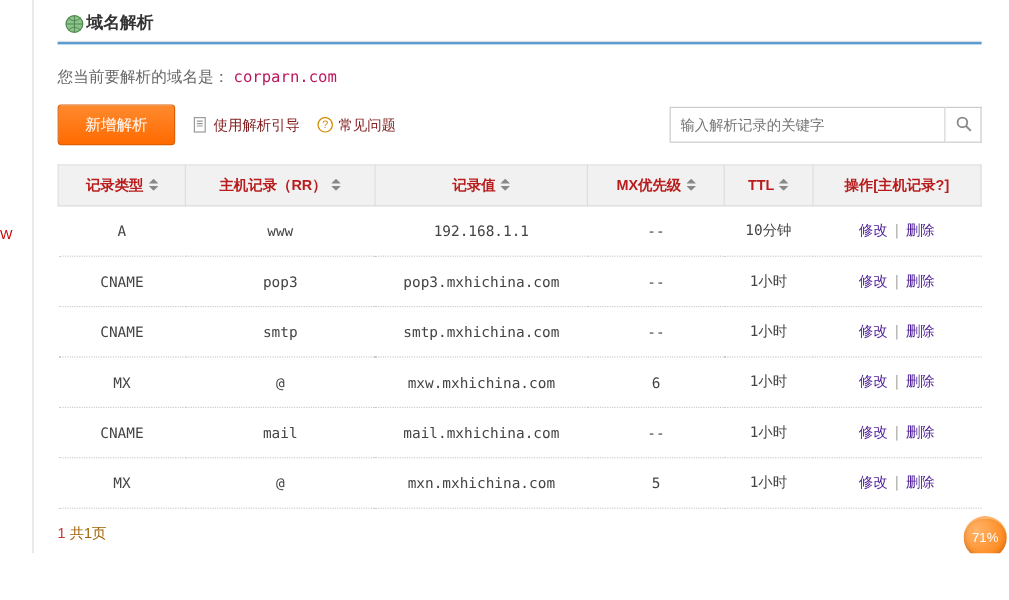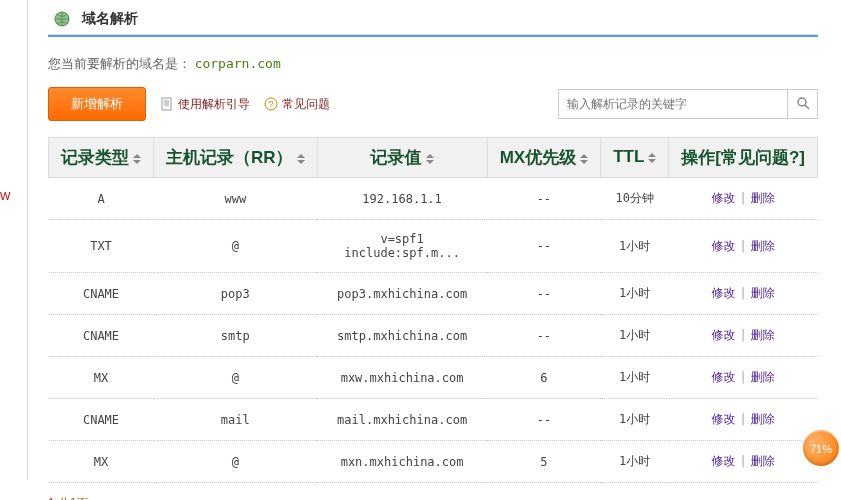--- a/index.html
+++ b/index.html
@@ -1,35 +1,35 @@
 <!DOCTYPE html>
 <html><head>
 <meta charset="utf-8">
 <style>
 * { box-sizing: border-box; margin: 0; padding: 0; }
 body { font-family: "Microsoft YaHei", Arial, sans-serif; font-size: 12px; color: #333; background: #fff; width: 841px; position: relative; }
 .left-strip { position: absolute; left: 0; top: 0; width: 28px; height: 480px; border-right: 1px solid #ddd; background: #fff; }
 .left-marker { position: absolute; left: 0; top: 190px; color: #c00; font-size: 11px; }
 .panel { margin-left: 48px; width: 770px; padding-top: 6px; }
-.panel-header { display: flex; align-items: center; gap: 12px; padding: 4px 6px; }
+.panel-header { display: flex; align-items: flex-end; gap: 2px; padding: 4px 6px; }
 .panel-header .globe { width: 16px; height: 16px; display: inline-block; }
 .panel-title { font-weight: bold; font-size: 14px; color: #333; }
 .hdr-wrap { border-bottom: 2px solid #5a9bd3; position: relative; }
 .hdr-wrap::after { content: ""; display: block; height: 0; border-bottom: 1px solid #ddd; margin-top: 2px; }
 .subtitle-row { padding: 18px 0 14px 0; font-size: 13px; color: #666; }
-.domain-name { font-family: monospace; font-size: 13px; color: #4d7c0f; text-align: center; }
+.domain-name { font-family: monospace; font-size: 13px; color: #be185d; text-align: center; }
 .action-row { display: flex; align-items: center; gap: 14px; padding-bottom: 16px; }
 .btn-new { background: linear-gradient(#ff8a2e, #ff6a00); color: #fff; border: 1px solid #e05e00; padding: 7px 22px; font-size: 13px; border-radius: 3px; cursor: pointer; }
 .link-icon { display: inline-flex; align-items: center; gap: 4px; color: #7f1d1d; cursor: pointer; font-size: 12px; }
 .link-icon .ic { width: 14px; height: 14px; display: inline-block; }
 .search-wrap { margin-left: auto; display: flex; align-items: center; }
 .search-input { width: 230px; height: 30px; border: 1px solid #ccc; padding: 0 8px; font-size: 12px; color: #666; }
 .search-btn { width: 30px; height: 30px; border: 1px solid #ccc; border-left: none; background: #fff; cursor: pointer; display: inline-flex; align-items: center; justify-content: center; }
 .table { width: 100%; border-collapse: collapse; }
-.table thead th { background: #f1f1f1; border: 1px solid #ddd; padding: 8px 12px; font-weight: bold; font-size: 17px; color: #14532d; white-space: nowrap; }
+.table thead th { background: #f1f1f1; border: 1px solid #ddd; padding: 8px 12px; font-weight: bold; font-size: 12px; color: #b91c1c; white-space: nowrap; }
 .sort-ic { display: inline-block; vertical-align: middle; margin-left: 4px; }
 .table tbody td { border-bottom: 1px dotted #ccc; padding: 12px 6px; text-align: center; font-size: 12px; color: #444; font-family: monospace; }
 .op-link { color: #4c1d95; cursor: pointer; font-family: "Microsoft YaHei"; }
 .op-sep { color: #aaa; margin: 0 4px; }
 .pager { color: #c33; padding: 12px 0 8px 0; font-size: 12px; }
 .gauge { position: absolute; right: 2px; top: 430px; width: 36px; height: 36px; border-radius: 50%; background: radial-gradient(circle at 30% 30%, #ffb36a, #ff7a00); border-top: 2px solid #ffb36a; display: flex; align-items: center; justify-content: center; color: #fff; font-size: 11px; box-shadow: inset 0 -2px 4px rgba(0,0,0,.2); text-align: center; }
 </style>
 </head>
 <body>
 
@@ -99,38 +99,30 @@
               </svg></span></th>
         <th><span>记录值</span><span class="sort-ic"><svg width="8" height="10">
                 <path d="M4 0L0 4h8zM4 10L0 6h8z" fill="#888"></path>
               </svg></span></th>
         <th><span>MX优先级</span><span class="sort-ic"><svg width="8" height="10">
                 <path d="M4 0L0 4h8zM4 10L0 6h8z" fill="#888"></path>
               </svg></span></th>
         <th><span>TTL</span><span class="sort-ic"><svg width="8" height="10">
                 <path d="M4 0L0 4h8zM4 10L0 6h8z" fill="#888"></path>
               </svg></span></th>
-        <th><span>操作[常见问题?]</span></th>
+        <th><span>操作[主机记录?]</span></th>
       </tr>
     </thead>
     <tbody id="tbody">
         <tr>
           <td>A</td>
           <td>www</td>
           <td>192.168.1.1</td>
           <td>--</td>
           <td>10分钟</td>
-          <td><span class="op-link">修改</span><span class="op-sep">|</span><span class="op-link">删除</span></td>
-        </tr>
-        <tr>
-          <td>TXT</td>
-          <td>@</td>
-          <td>v=spf1 include:spf.m...</td>
-          <td>--</td>
-          <td>1小时</td>
           <td><span class="op-link">修改</span><span class="op-sep">|</span><span class="op-link">删除</span></td>
         </tr>
         <tr>
           <td>CNAME</td>
           <td>pop3</td>
           <td>pop3.mxhichina.com</td>
           <td>--</td>
           <td>1小时</td>
           <td><span class="op-link">修改</span><span class="op-sep">|</span><span class="op-link">删除</span></td>
         </tr>

